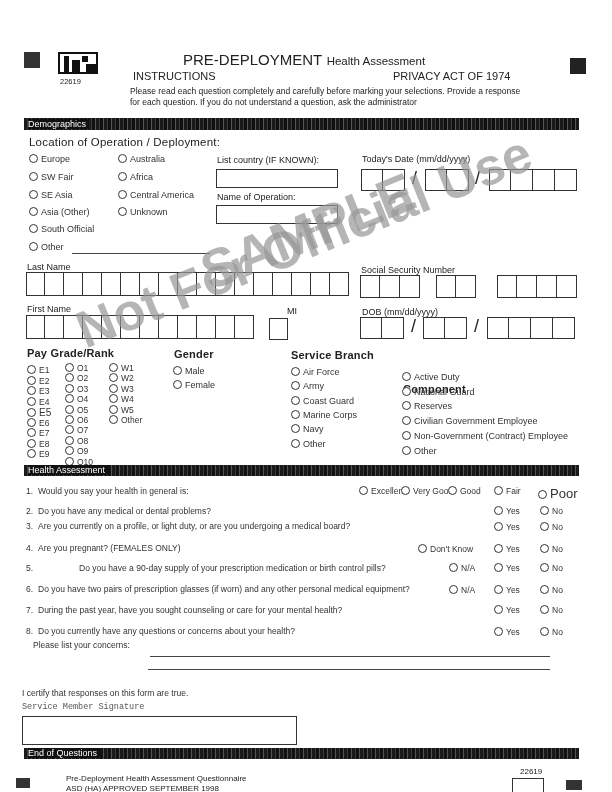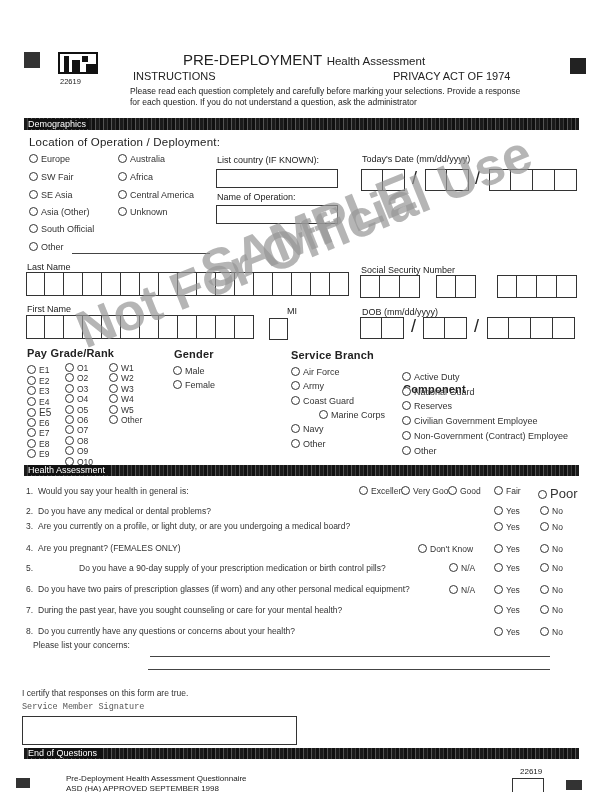--- a/index.html
+++ b/index.html
@@ -203,21 +203,21 @@
 
 <div class="hdr" style="left:174px;top:348px;">Gender</div>
 <div class="opt" style="left:173px;top:366px;"><span class="radio"></span><span>Male</span></div>
 <div class="opt" style="left:173px;top:380px;"><span class="radio"></span><span>Female</span></div>
 
 <div class="hdr" style="left:291px;top:349px;">Service Branch</div>
 <div id="svc">
     <div class="opt" style="left: 291px; top: 367px;"><span class="radio"></span><span>Air Force</span></div>
     <div class="opt" style="left: 291px; top: 381.3px;"><span class="radio"></span><span>Army</span></div>
     <div class="opt" style="left: 291px; top: 395.6px;"><span class="radio"></span><span>Coast Guard</span></div>
-    <div class="opt" style="left: 291px; top: 409.9px; margin-left: 28px;"><span class="radio"></span><span>Marine Corps</span></div>
+    <div class="opt" style="left: 291px; top: 409.9px;"><span class="radio"></span><span>Marine Corps</span></div>
     <div class="opt" style="left: 291px; top: 424.2px;"><span class="radio"></span><span>Navy</span></div>
     <div class="opt" style="left: 291px; top: 438.5px;"><span class="radio"></span><span>Other</span></div>
   </div>
 
 <div class="hdr" style="left:403px;top:350px;margin-top:33px;">Component</div>
 <div id="comp">
     <div class="opt" style="left: 402px; top: 372px;"><span class="radio"></span><span>Active Duty</span></div>
     <div class="opt" style="left: 402px; top: 386.7px;"><span class="radio"></span><span>National Guard</span></div>
     <div class="opt" style="left: 402px; top: 401.4px;"><span class="radio"></span><span>Reserves</span></div>
     <div class="opt" style="left: 402px; top: 416.1px;"><span class="radio"></span><span>Civilian Government Employee</span></div>

